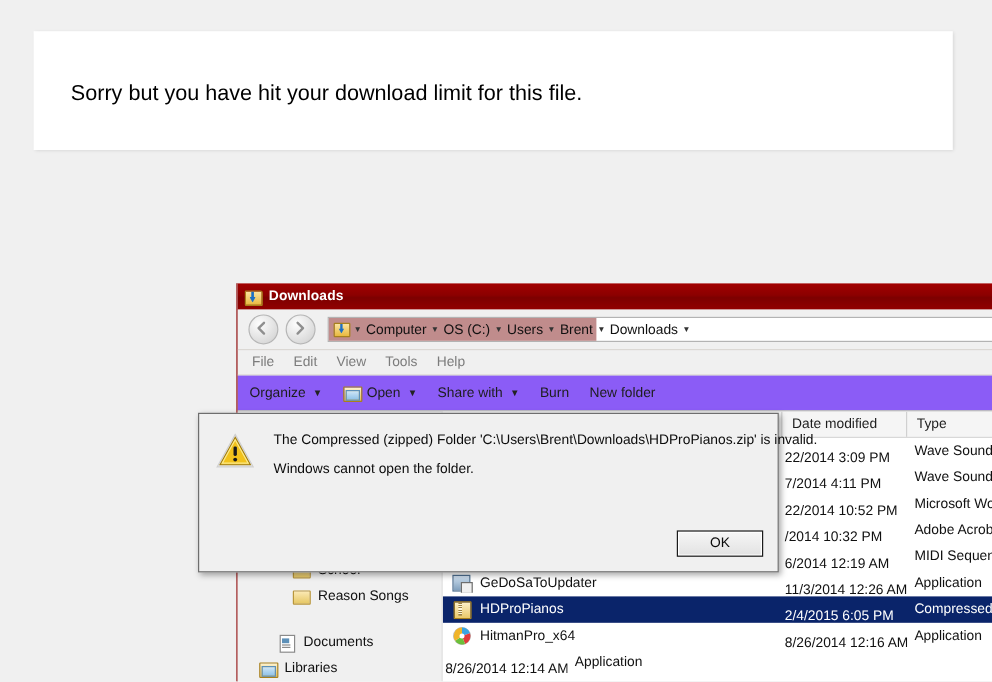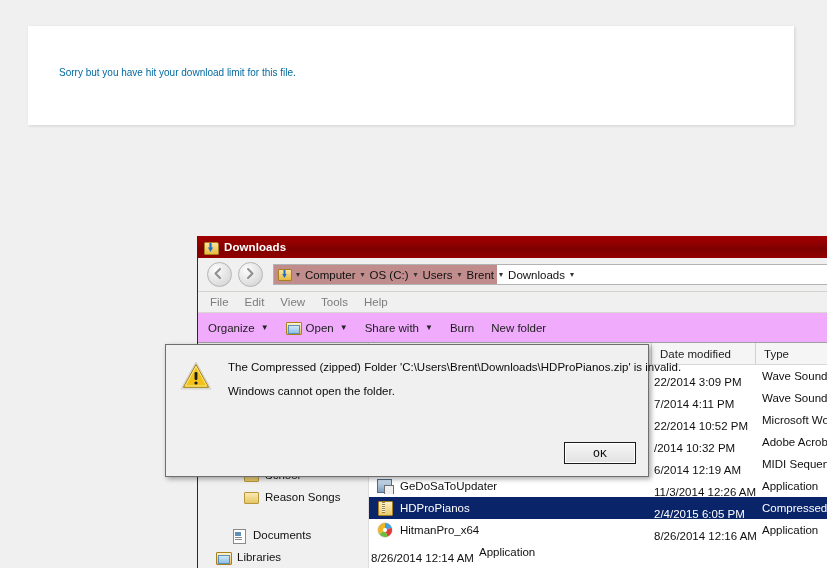--- a/index.html
+++ b/index.html
@@ -22,22 +22,22 @@
     top: 26px;
     width: 766px;
     height: 99px;
     background: #ffffff;
     box-shadow: 1px 1px 3px rgba(0,0,0,0.13);
   }
   .web-panel-text {
     position: absolute;
     left: 31px;
     top: 41px;
-    font-size: 10px;
-    color: #0369a1;
+    font-size: 18px;
+    color: #000000;
     font-family: "Liberation Sans", sans-serif;
     white-space: nowrap;
   }
 
   
   .explorer {
     position: absolute;
     left: 197px;
     top: 236px;
     width: 630px;
@@ -142,21 +142,21 @@
     margin-right: 16px;
     white-space: nowrap;
   }
 
   
   .ex-toolbar {
     height: 29px;
     display: flex;
     align-items: center;
     padding-left: 10px;
-    background: #f0abfc;
+    background: #8b5cf6;
     box-sizing: border-box;
   }
   .tb-item {
     display:flex; align-items:center;
     font-size: 11.5px;
     color: #1d1d1d;
     margin-right: 17px;
     white-space: nowrap;
   }
   .tb-caret {
@@ -305,21 +305,21 @@
   .dlg-ok {
     width: 72px;
     height: 22px;
     background: linear-gradient(to bottom,#f6f6f6,#e2e2e2);
     border: 1px solid #1b1b1b;
     box-shadow: inset 0 0 0 1px #ffffff;
     font-size: 11.5px;
     color: #0b0b0b;
     display: flex; align-items: center; justify-content: center;
     box-sizing: border-box;
-    font-family: Liberation Mono, monospace;
+    font-family: Liberation Sans, sans-serif;
   }
 </style>
 </head>
 <body>
 
 <div class="web-panel">
   <div class="web-panel-text">Sorry but you have hit your download limit for this file.</div>
 </div>
 
 <div class="explorer">

